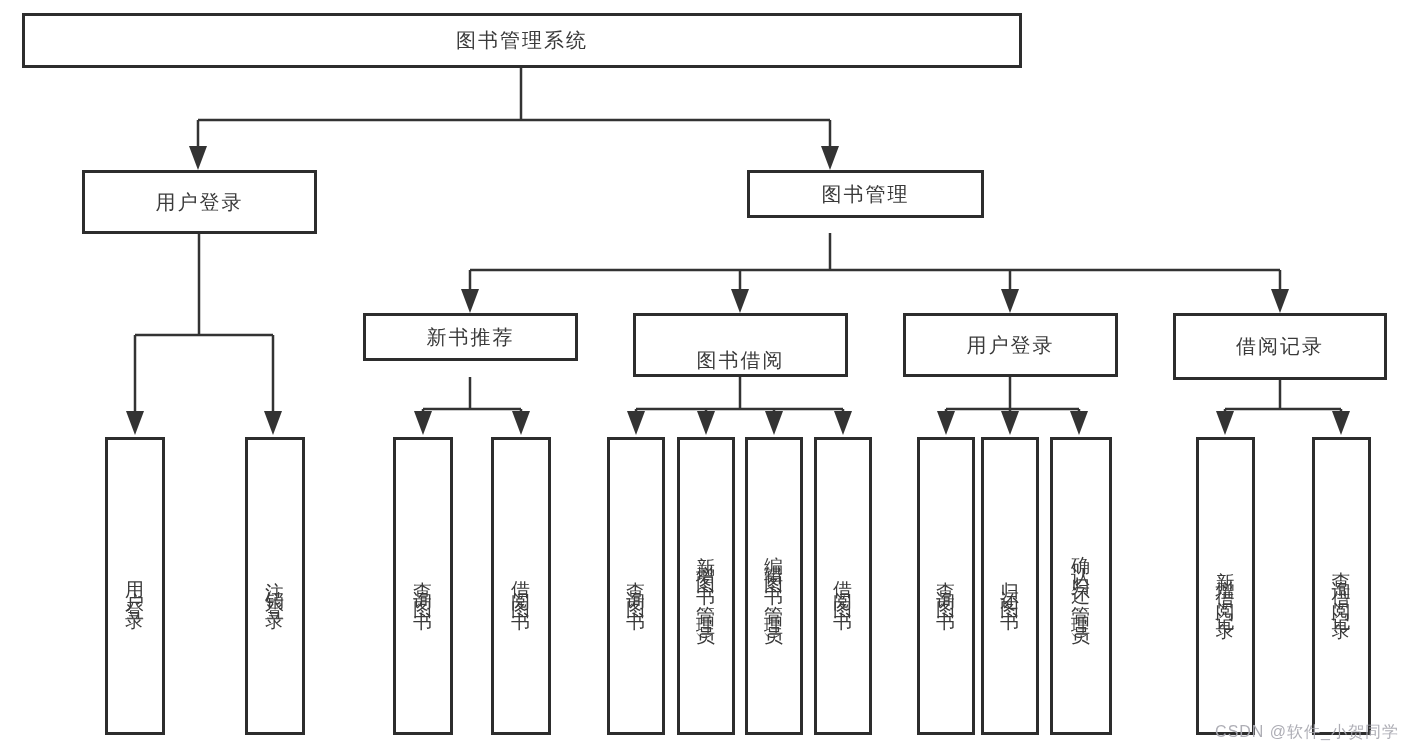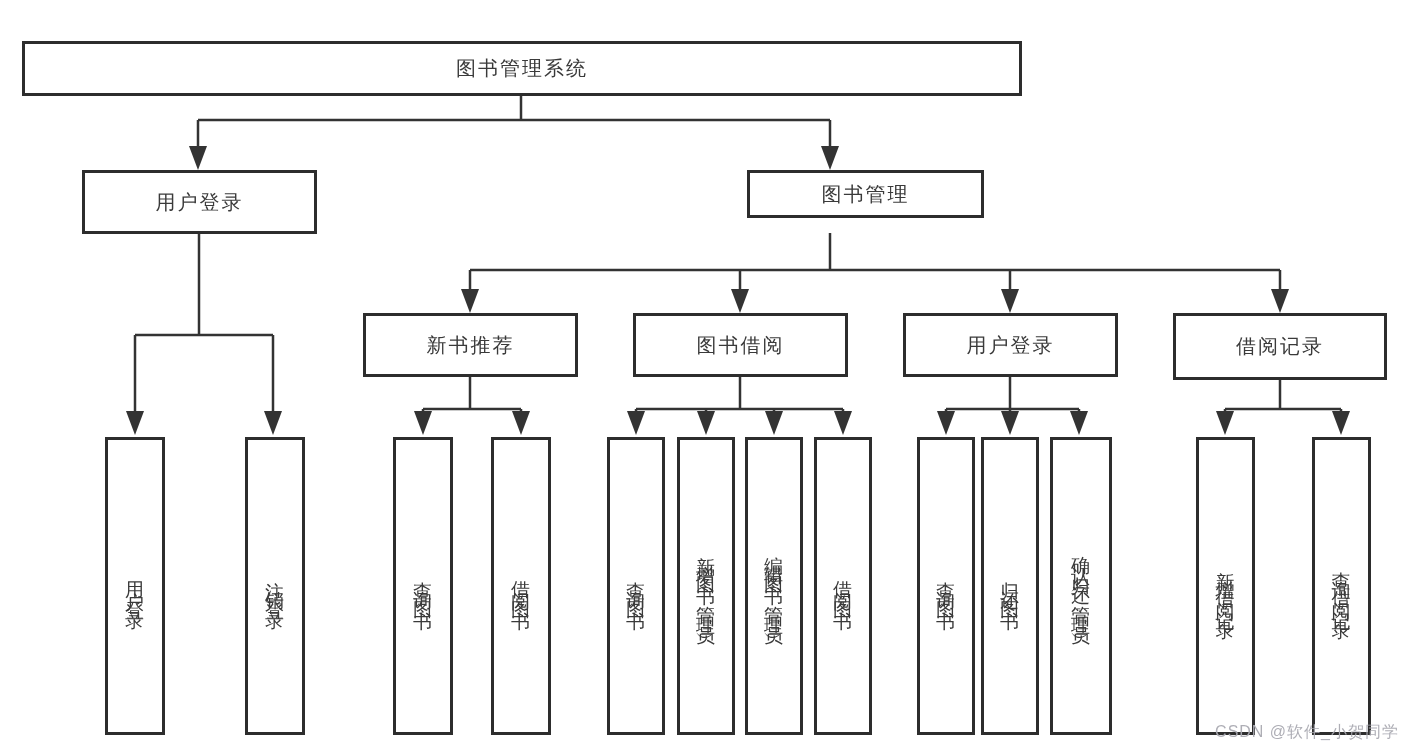--- a/index.html
+++ b/index.html
@@ -124,35 +124,35 @@
       <polygon points="765,411 783,411 774,435"></polygon>
       <polygon points="834,411 852,411 843,435"></polygon>
       <polygon points="937,411 955,411 946,435"></polygon>
       <polygon points="1001,411 1019,411 1010,435"></polygon>
       <polygon points="1070,411 1088,411 1079,435"></polygon>
       <polygon points="1216,411 1234,411 1225,435"></polygon>
       <polygon points="1332,411 1350,411 1341,435"></polygon>
     </g>
   </svg>
 
-  <div class="node" style="left:22px; top:13px; width:1000px; height:55px;margin-top:28px;">
+  <div class="node" style="left:22px; top:13px; width:1000px; height:55px;">
     <span>图书管理系统</span>
   </div>
 
   <div class="node" style="left:82px; top:170px; width:235px; height:64px;">
     <span>用户登录</span>
   </div>
   <div class="node" style="left:711px; top:170px; width:237px; height:48px;margin-left:36px;">
     <span>图书管理</span>
   </div>
 
-  <div class="node" style="left:363px; top:313px; width:215px; height:64px;">
+  <div class="node" style="left:363px; top:313px; width:215px; height:48px;">
     <span>新书推荐</span>
   </div>
-  <div class="node" style="left:633px; top:313px; width:215px; height:64px;">
+  <div class="node" style="left:633px; top:313px; width:215px; height:64px;align-items:flex-end;">
     <span>图书借阅</span>
   </div>
   <div class="node" style="left:903px; top:313px; width:215px; height:64px;">
     <span>用户登录</span>
   </div>
   <div class="node" style="left:1173px; top:313px; width:214px; height:67px;text-align:right;">
     <span>借阅记录</span>
   </div>
 
   <div class="leaf" style="left:105px; top:437px; width:60px; height:298px;">

